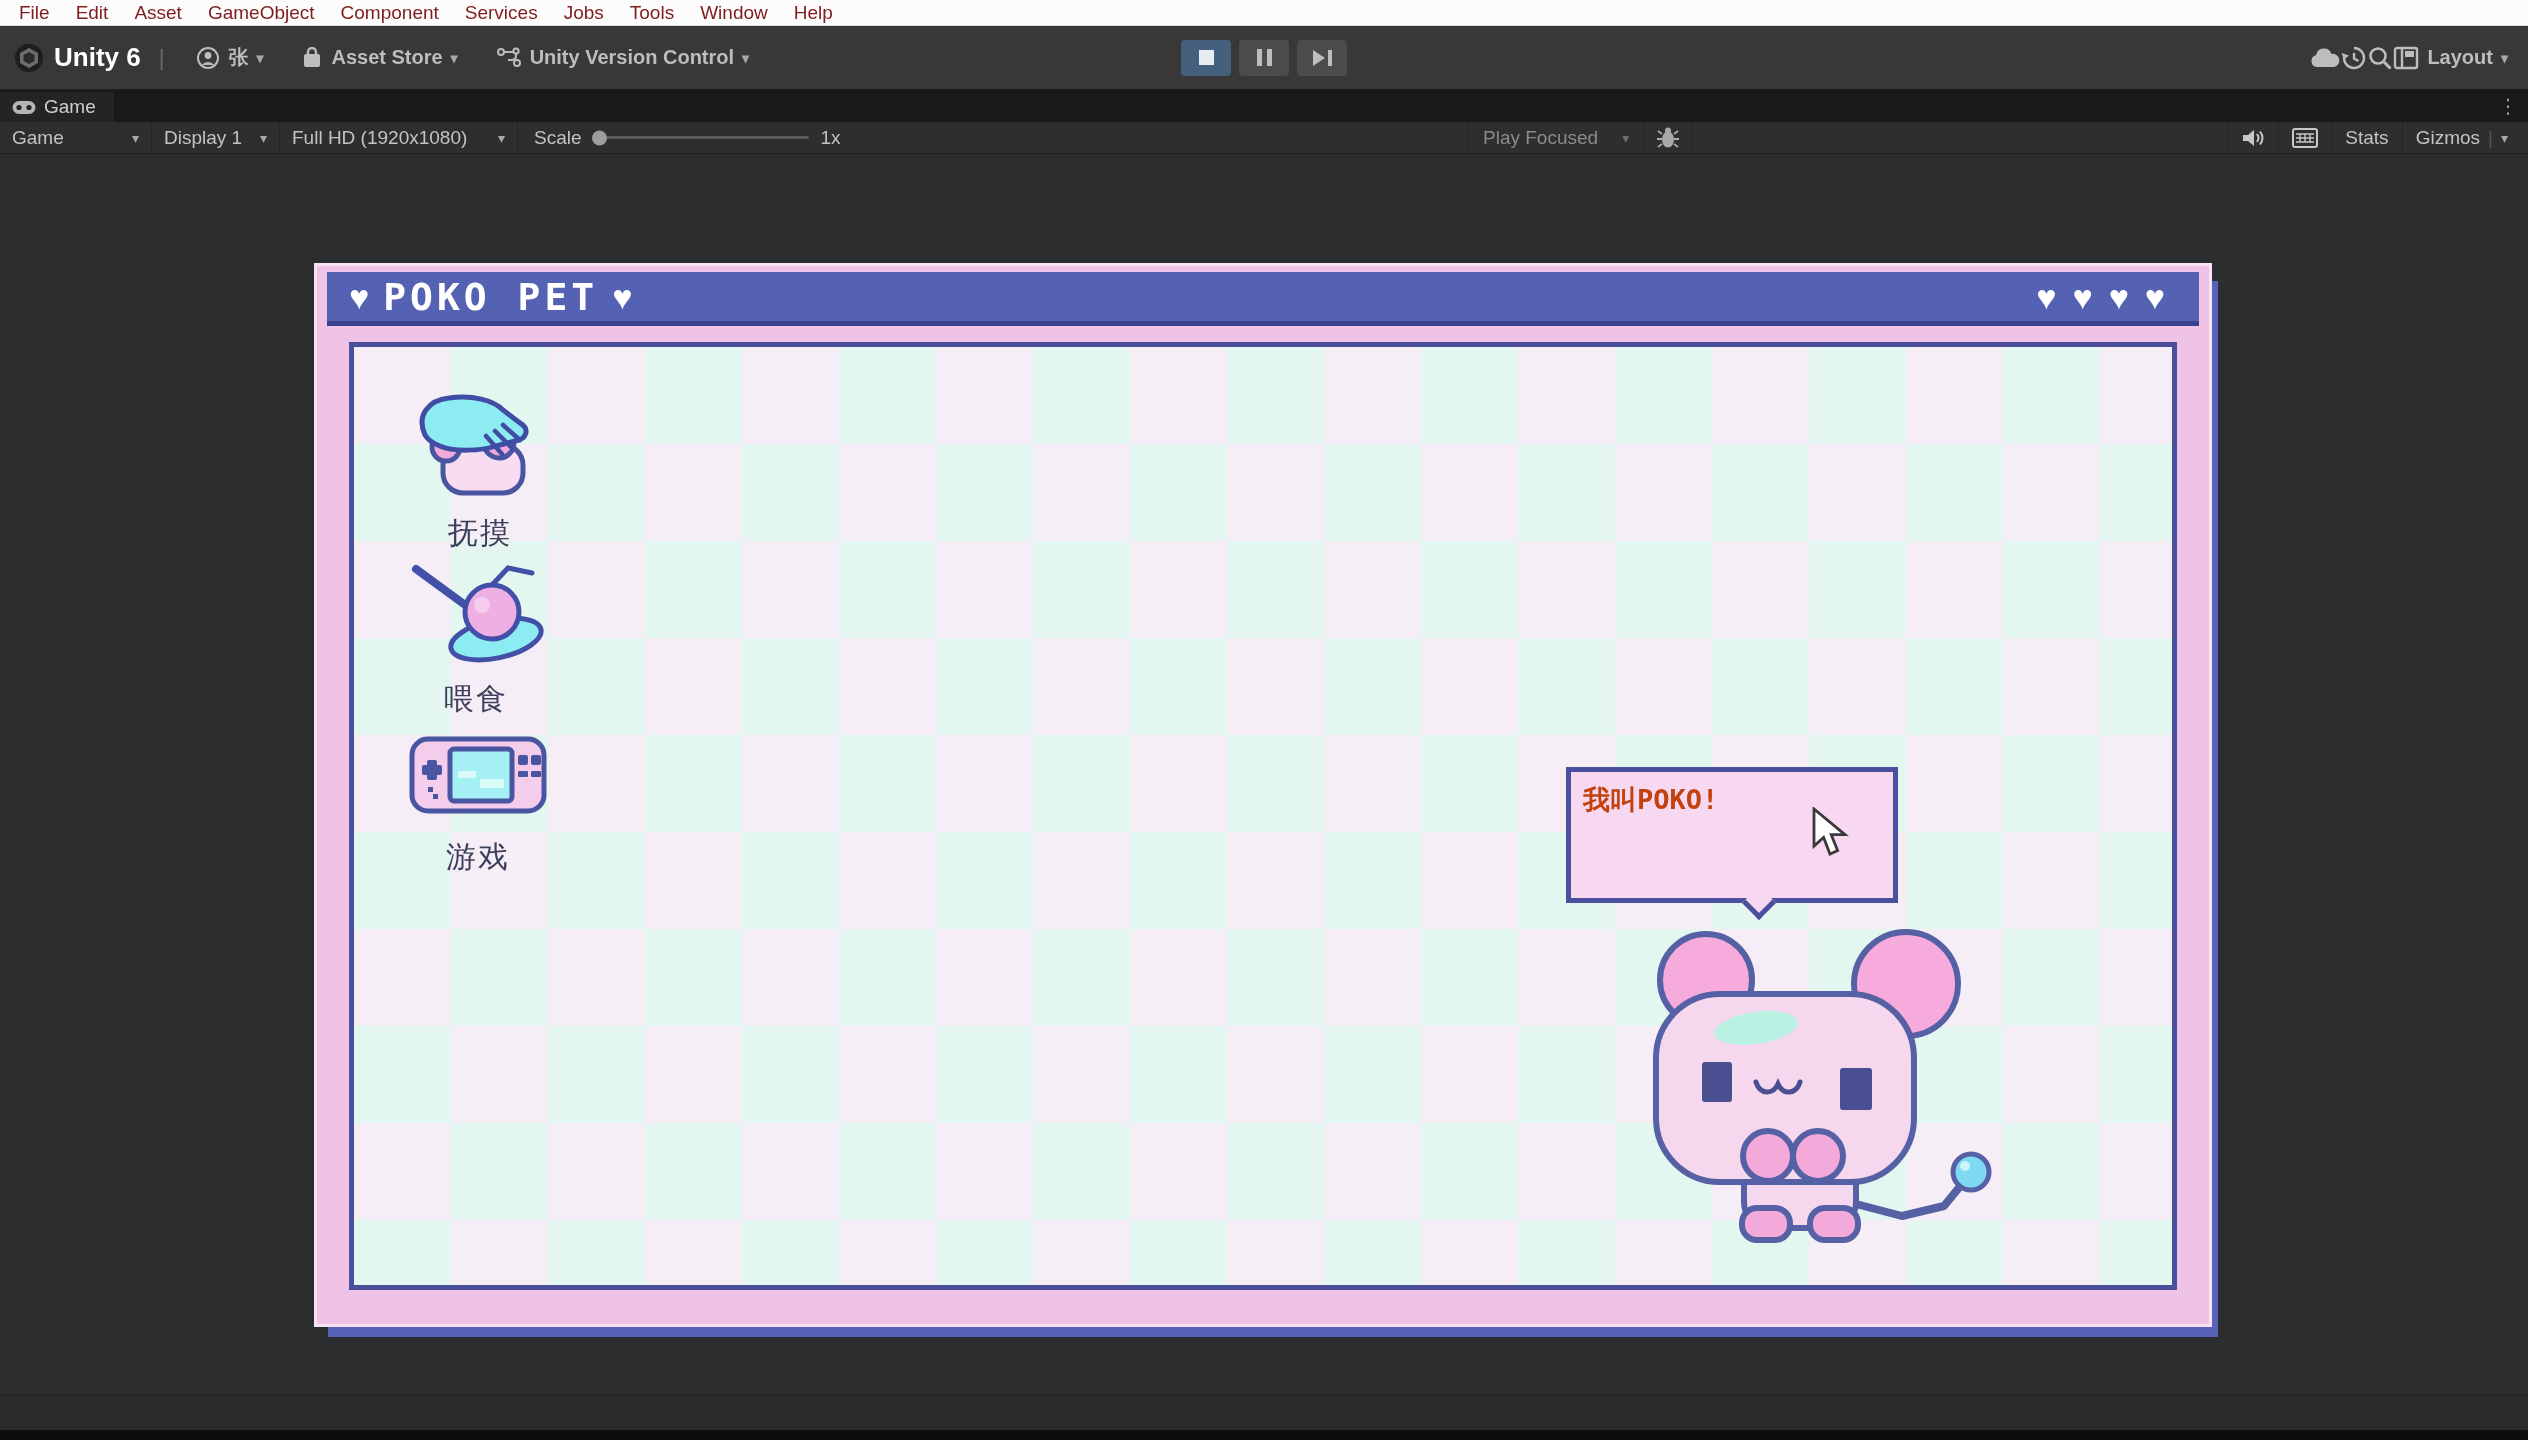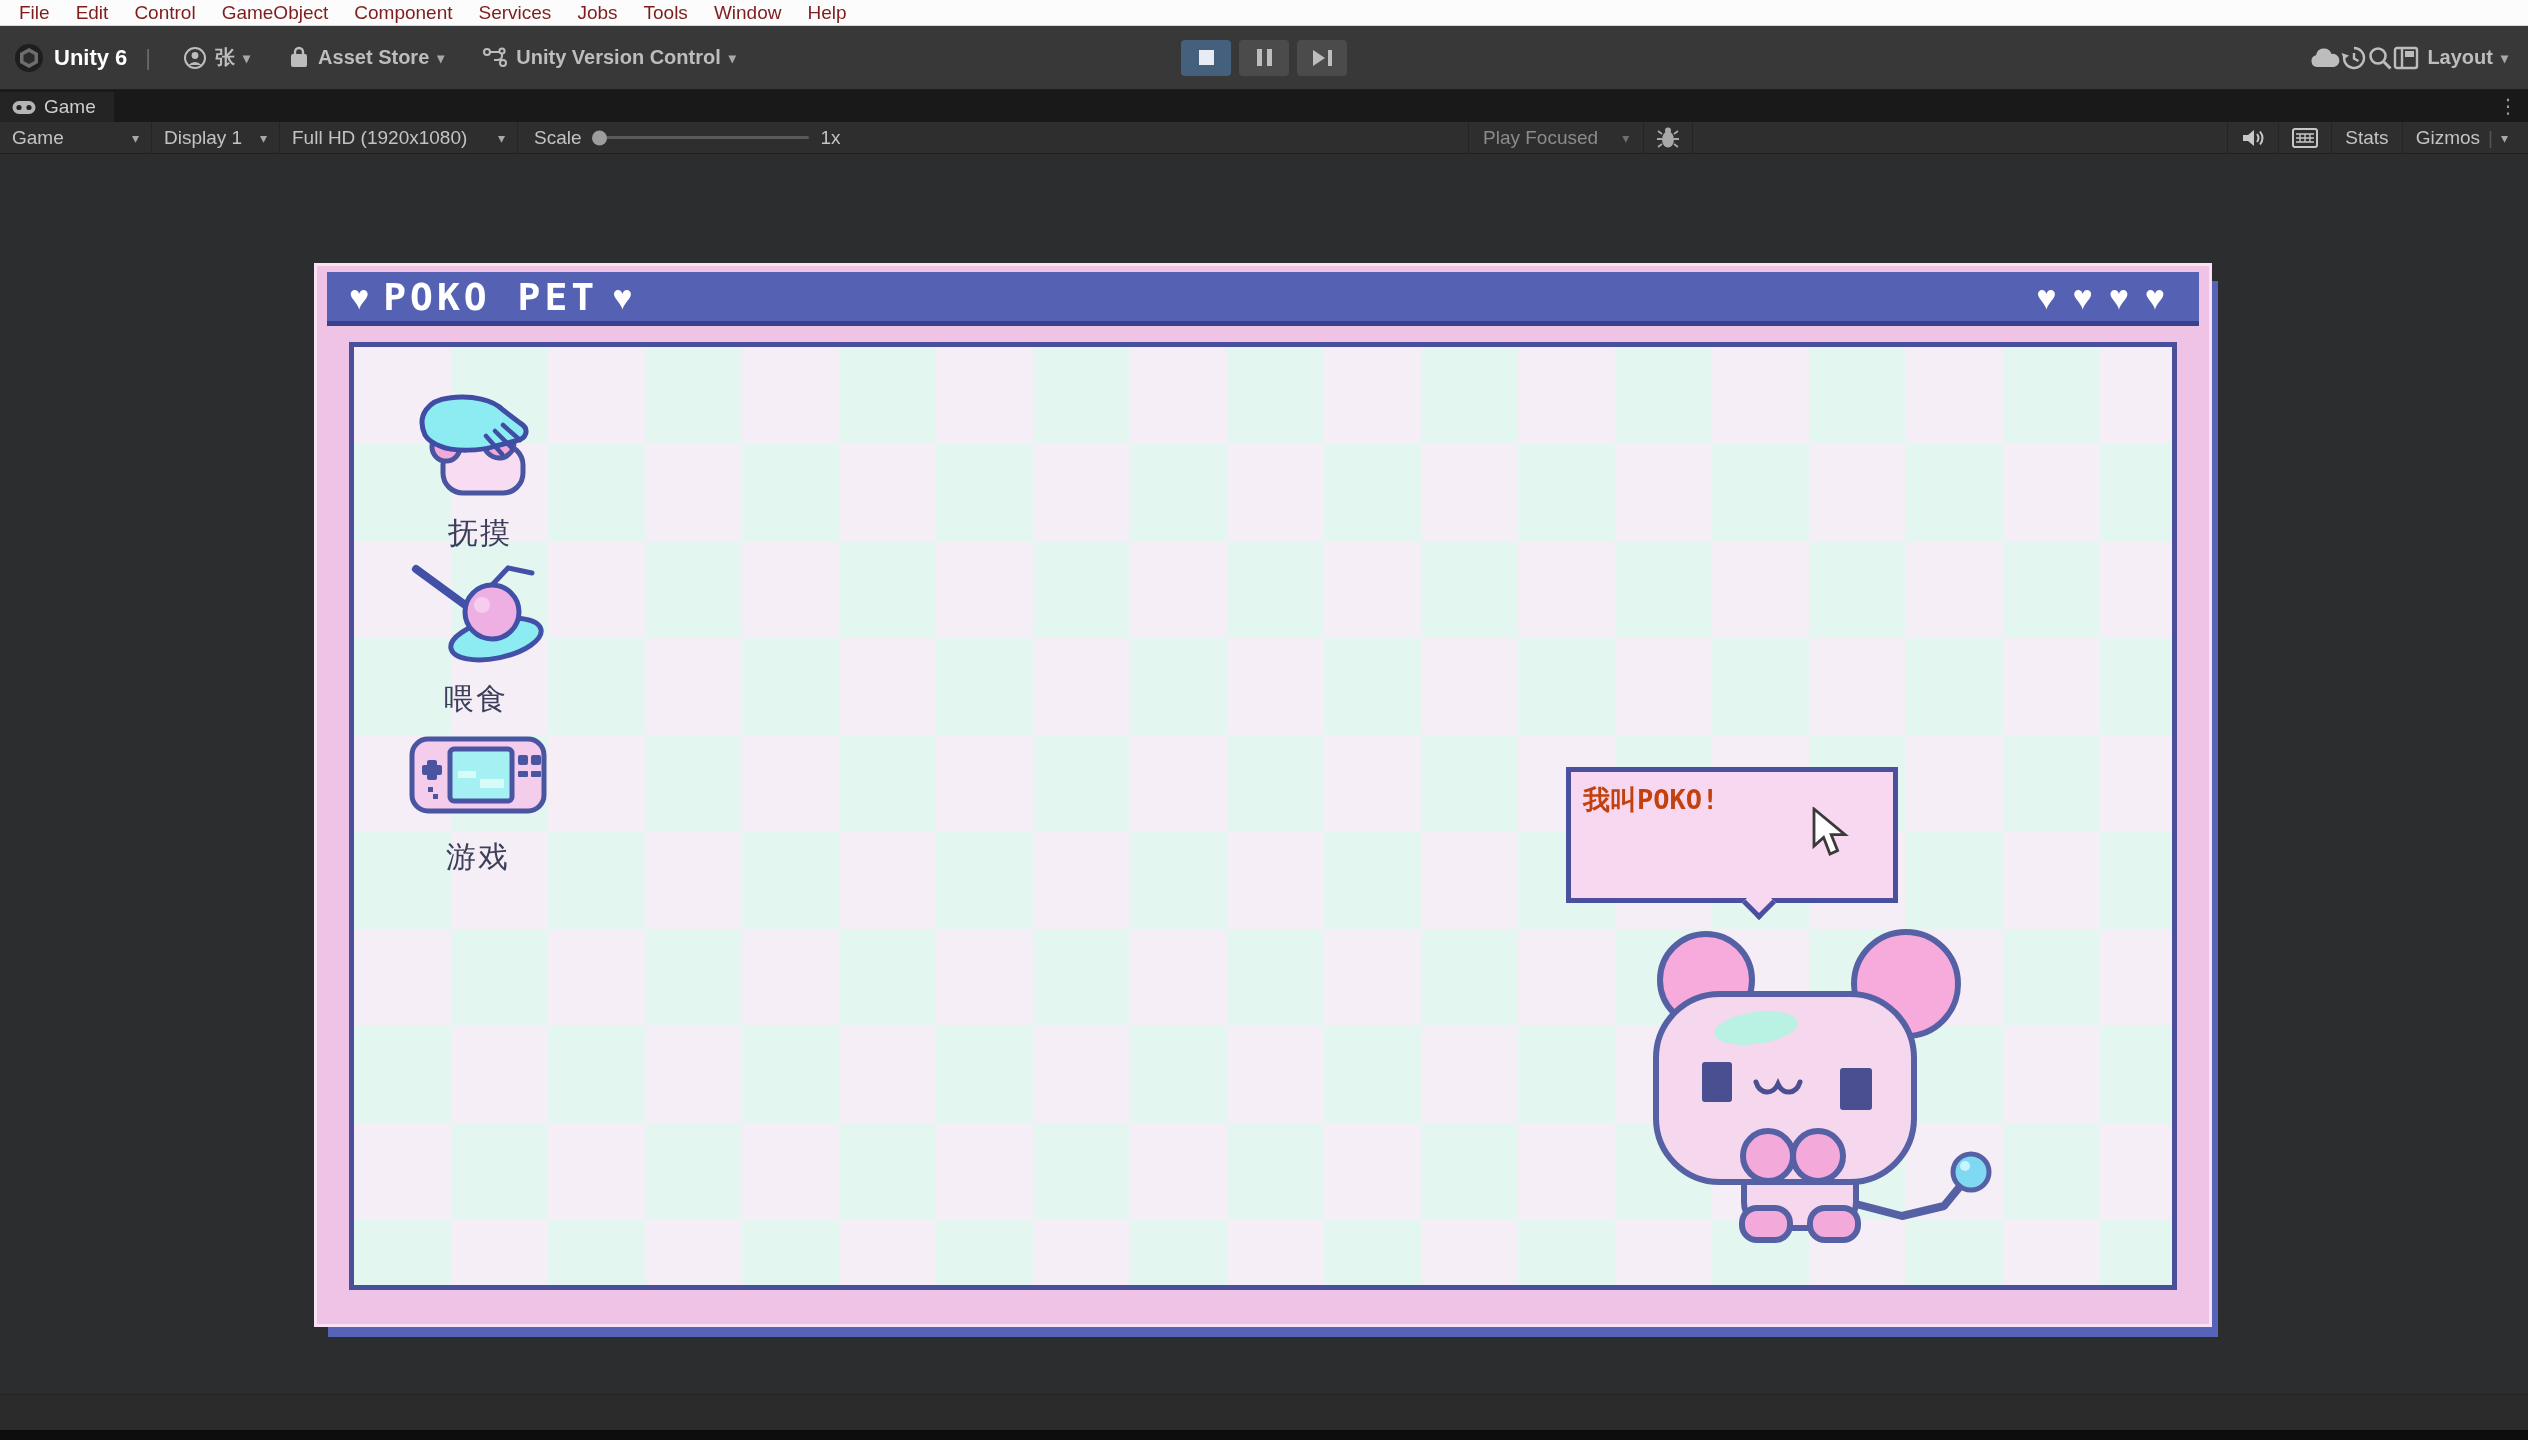--- a/index.html
+++ b/index.html
@@ -8,21 +8,21 @@
 
   
   #menubar { height:26px; background:#fcfcfc; border-bottom:1px solid #dcdcdc;
              display:flex; align-items:center; padding-left:6px; }
   .menu-item { font-size:19px; color:#7f1d1d; padding:0 13px; line-height:25px; cursor:default; }
 
   
   #toolbar { height:64px; background:#383838; border-bottom:1px solid #1e1e1e; position:relative;
              display:flex; align-items:center; color:#c2c2c2; }
   .tb-left { display:flex; align-items:center; gap:10px; padding-left:14px; }
-  .tb-title { font-weight:bold; font-size:22px; color:#ffffff;text-align:center; }
+  .tb-title { font-weight:bold; font-size:26px; color:#ffffff;text-align:center; }
   .tb-sep { color:#6a6a6a; font-size:22px; margin:0 8px; }
   .tb-item { display:flex; align-items:center; gap:8px; font-size:20px; font-weight:600; color:#bdbdbd;
              margin:0 14px; cursor:default; }
   .caret { font-size:14px; color:#a8a8a8; }
   .icon-svg { display:block; }
   #play-group { position:absolute; left:50%; top:50%; transform:translate(-50%,-50%);
                 display:flex; gap:8px; }
   .play-btn { width:50px; height:36px; background:#4b4b4b; border:none; border-radius:4px;
               display:flex; align-items:center; justify-content:center; cursor:pointer; }
   .play-btn.active { background:#45607d; }
@@ -97,21 +97,21 @@
   
   #statusbar { height:46px; background:#2b2b2b; border-top:1px solid #232323; position:relative; }
   #statusbar .bottom-line { position:absolute; left:0; right:0; bottom:0; height:10px; background:#0d0d0d; }
 </style>
 </head>
 <body>
 
 <div id="menubar">
   <span class="menu-item">File</span>
   <span class="menu-item">Edit</span>
-  <span class="menu-item">Control</span>
+  <span class="menu-item">Asset</span>
   <span class="menu-item">GameObject</span>
   <span class="menu-item">Component</span>
   <span class="menu-item">Services</span>
   <span class="menu-item">Jobs</span>
   <span class="menu-item">Tools</span>
   <span class="menu-item">Window</span>
   <span class="menu-item">Help</span>
 </div>
 
 <div id="toolbar">

